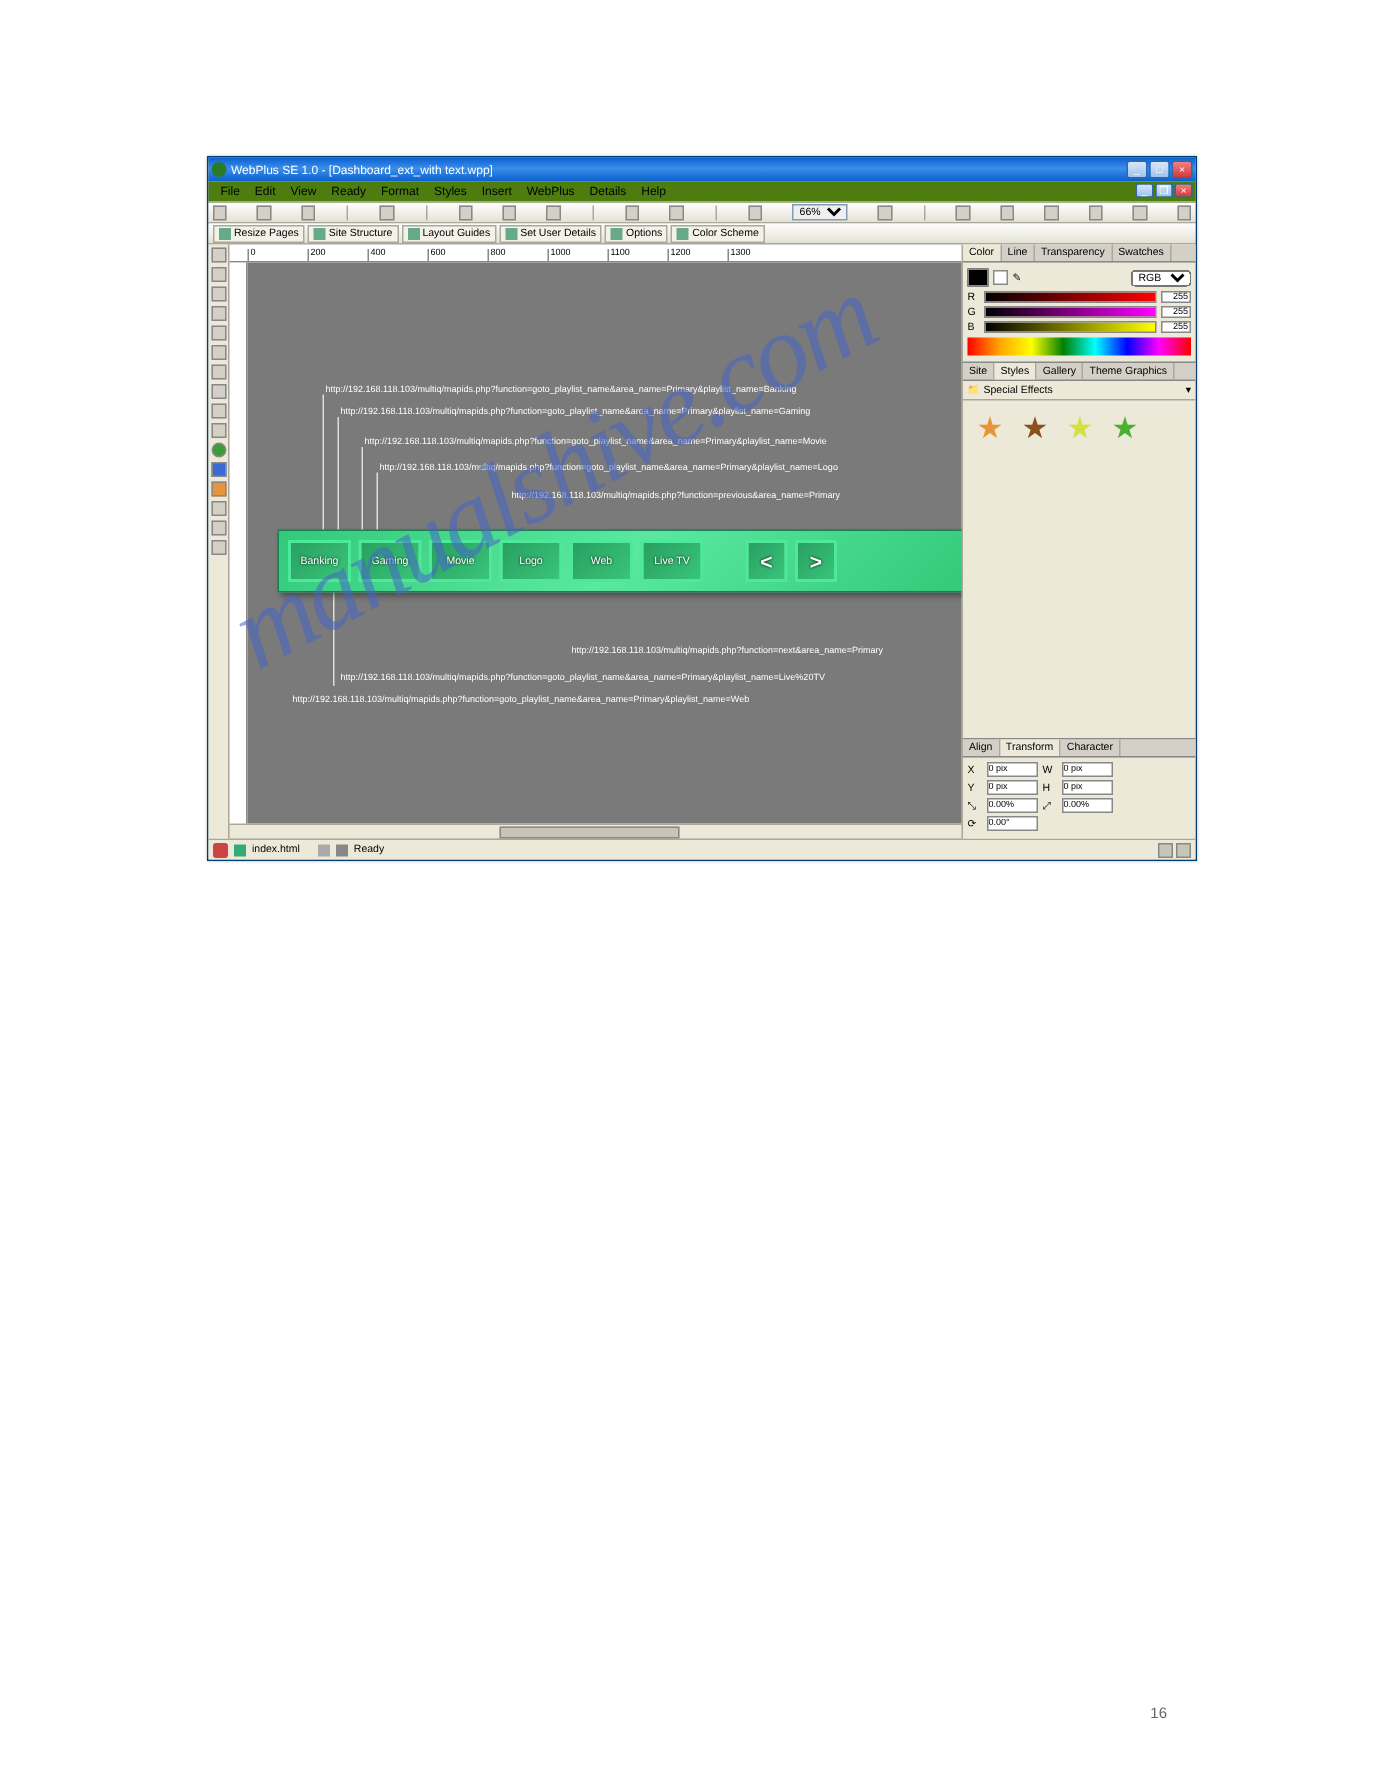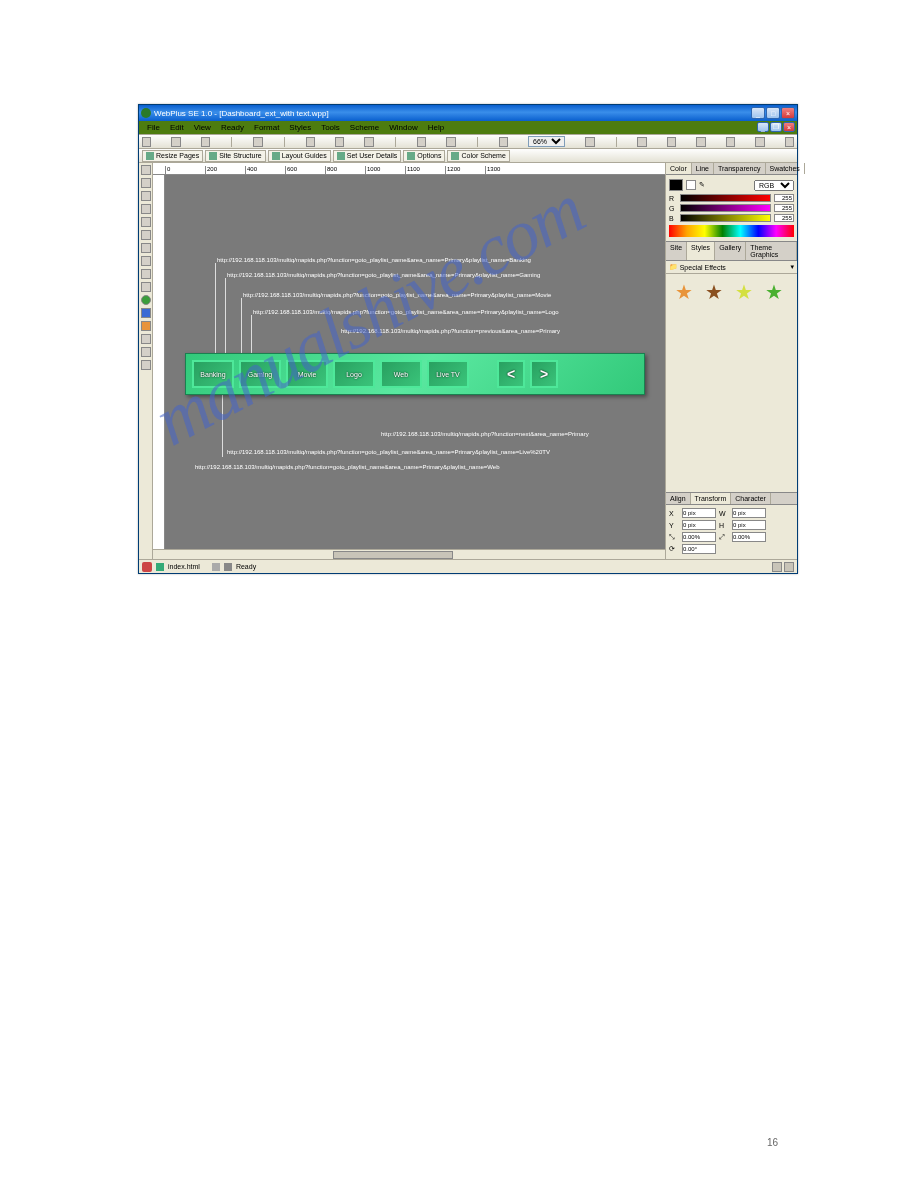--- a/index.html
+++ b/index.html
@@ -33,21 +33,21 @@
   .hruler span { display: inline-block; width: 40px; border-left: 1px solid #888; padding-left: 1px; height: 8px; }
   .vruler { position: absolute; left: 0; top: 12px; width: 12px; bottom: 10px; background: #fff; border-right: 1px solid #888; }
   .canvas { flex: 1; position: relative; overflow: hidden; margin-left: 12px; }
   .annotation { position: absolute; font-size: 6px; color: #fff; white-space: nowrap; }
   .leader { position: absolute; border-left: 1px solid #ddd; border-bottom: 1px solid #ddd; }
   .greenbar { position: absolute; left: 20px; top: 178px; width: 460px; height: 42px; background: linear-gradient(135deg,#32c97a,#5ae8a0,#32c97a); border: 1px solid #1a8050; box-shadow: 2px 2px 4px rgba(0,0,0,0.4); display: flex; align-items: center; padding: 0 6px; gap: 5px; }
   .greenbtn { width: 42px; height: 28px; background: linear-gradient(135deg,#28a060,#3ac47a); border: 2px solid #4ee89a; display: flex; align-items: center; justify-content: center; color: #fff; font-size: 7px; text-shadow: 0 0 2px #000; }
   .greenbtn.nav { width: 28px; font-size: 14px; font-weight: bold; }
   .hscroll { height: 10px; background: #ece9d8; border-top: 1px solid #aca899; display: flex; align-items: center; }
   .hscroll .thumb { width: 120px; height: 8px; background: #c8c4b8; border: 1px solid #888; margin-left: 180px; }
-  .rightpanel { width: 132px; background: #ece9d8; border-left: 1px solid #aca899; display: flex; flex-direction: column; font-size: 7px; }
+  .rightpanel { width: 156px; background: #ece9d8; border-left: 1px solid #aca899; display: flex; flex-direction: column; font-size: 7px; }
   .panel-tabs { display: flex; background: #d4d0c8; border-bottom: 1px solid #888; }
   .panel-tabs .ptab { padding: 2px 4px; border-right: 1px solid #aca899; font-size: 7px; }
   .panel-tabs .ptab.active { background: #ece9d8; }
   .color-panel { padding: 4px 3px; }
   .color-panel .mode-row { display: flex; align-items: center; gap: 3px; margin-bottom: 3px; }
   .color-panel .swatch { width: 14px; height: 12px; background: #000; border: 1px solid #888; }
   .color-panel select { font-size: 7px; width: 40px; margin-left: auto; }
   .slider-row { display: flex; align-items: center; gap: 3px; margin-bottom: 2px; }
   .slider-row .lbl { width: 8px; }
   .slider-row .track { flex: 1; height: 8px; border: 1px solid #888; }
@@ -83,23 +83,23 @@
     </div>
   </div>
 
   <div class="menubar">
     <div class="menuitem">File</div>
     <div class="menuitem">Edit</div>
     <div class="menuitem">View</div>
     <div class="menuitem">Ready</div>
     <div class="menuitem">Format</div>
     <div class="menuitem">Styles</div>
-    <div class="menuitem">Tools</div>
-    <div class="menuitem">Scheme</div>
-    <div class="menuitem">Window</div>
+    <div class="menuitem">Insert</div>
+    <div class="menuitem">WebPlus</div>
+    <div class="menuitem">Details</div>
     <div class="menuitem">Help</div>
     <div class="mdi-btns">
       <div class="winbtn">_</div>
       <div class="winbtn">❐</div>
       <div class="winbtn close">×</div>
     </div>
   </div>
 
   <div class="toolbar1">
     <div class="tb-icon"></div>

